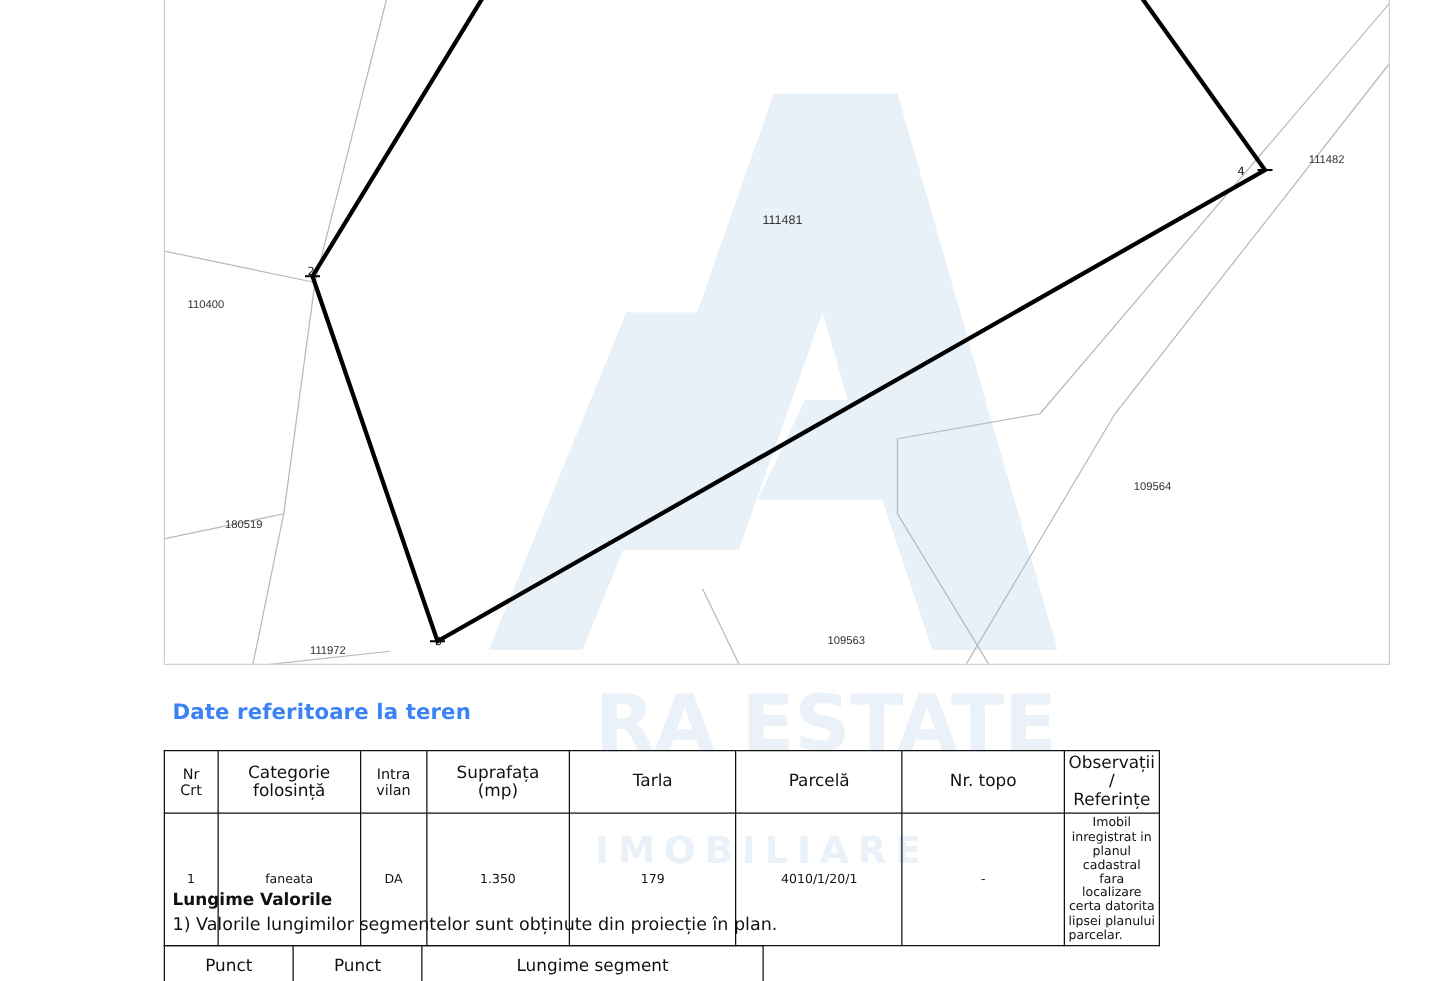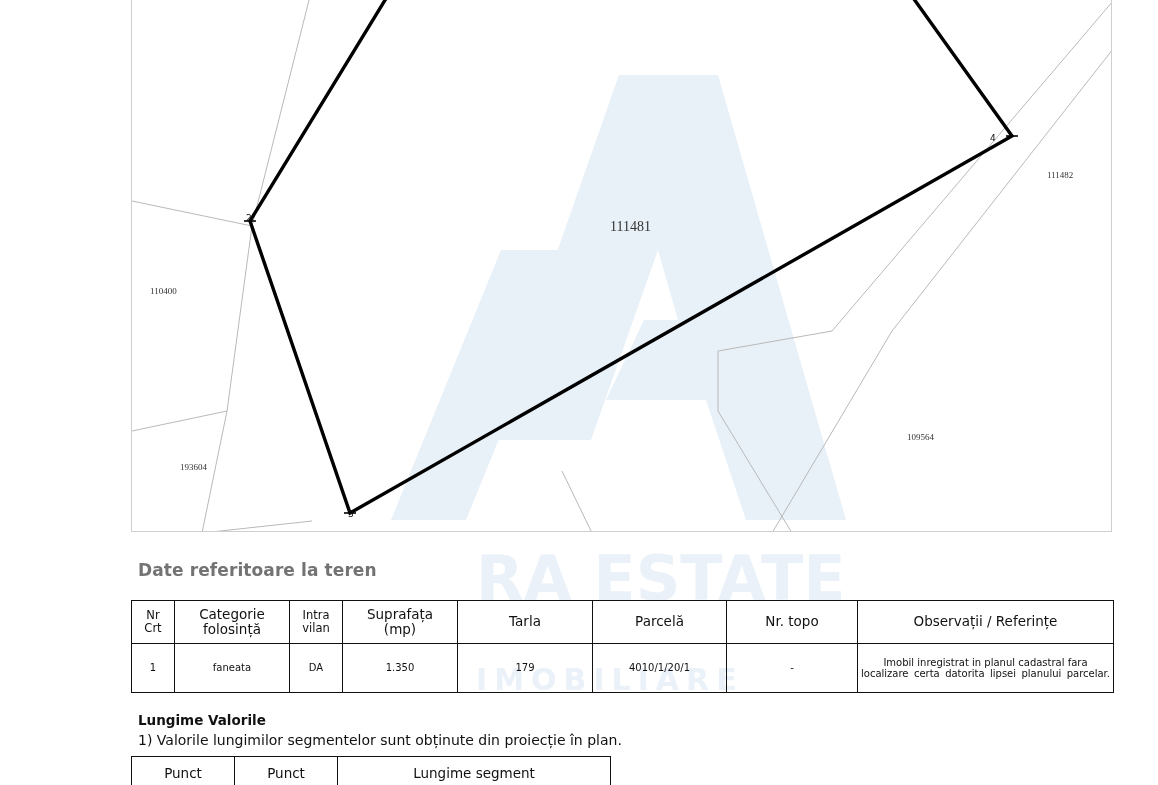--- a/index.html
+++ b/index.html
@@ -37,25 +37,24 @@
     height: 762px;
     border: 1px solid #cfcfcf;
     box-sizing: border-box;
     background: transparent;
     overflow: hidden;
     z-index: 1;
   }
   .map-svg { position: absolute; left: 0; top: 0; }
   .map-label {
     position: absolute;
-    font-family: Liberation Serif, serif;
+    font-family: Liberation Sans, sans-serif;
     font-size: 9px;
     color: #333333;
     white-space: nowrap;
-    margin-top: 48px;
   }
   .vertex-label {
     position: absolute;
     font-family: "DejaVu Sans", sans-serif;
     font-size: 9px;
     color: #111111;
     white-space: nowrap;
   }
 
   
@@ -65,29 +64,29 @@
     top: 560px;
     width: 1158px;
     z-index: 2;
   }
   .section-title {
     position: absolute;
     left: 138px;
     top: 0px;
     font-size: 17px;
     font-weight: bold;
-    color: #737373;
+    color: #3b82f6;
     letter-spacing: 0.1px;
   }
 
   table.land {
     position: absolute;
     left: 131px;
     top: 40px;
-    width: 983px;
+    width: 797px;
     border-collapse: collapse;
     font-size: 13.5px;
   }
   table.land th, table.land td {
     border: 1px solid #111111;
     text-align: center;
     vertical-align: middle;
     padding: 2px 3px;
     font-weight: normal;
     line-height: 1.12;
@@ -171,23 +170,23 @@
 
     <polygon points="118,450 497,-170 880,365 218,742" fill="none" stroke="#000000" stroke-width="3.4" stroke-linejoin="miter"></polygon>
 
     <g stroke="#000000" stroke-width="1.6">
       <line x1="112" y1="450" x2="124" y2="450"></line>
       <line x1="874" y1="365" x2="886" y2="365"></line>
       <line x1="212" y1="742" x2="224" y2="742"></line>
     </g>
   </svg>
 
-  <div class="map-label" style="left:478px; top:400px; font-size:14px;">111481</div>
+  <div class="map-label" style="left:478px; top:400px; font-size:10px;">111481</div>
   <div class="map-label" style="left:18px; top:467px;">110400</div>
-  <div class="map-label" style="left:48px; top:643px;">193604</div>
+  <div class="map-label" style="left:48px; top:643px;">180519</div>
   <div class="map-label" style="left:116px; top:744px;">111972</div>
   <div class="map-label" style="left:915px; top:351px;">111482</div>
   <div class="map-label" style="left:775px; top:613px;">109564</div>
   <div class="map-label" style="left:530px; top:736px;">109563</div>
 
   <div class="vertex-label" style="left:114px; top:442px;">2</div>
   <div class="vertex-label" style="left:216px; top:738px;">3</div>
   <div class="vertex-label" style="left:858px; top:362px;">4</div>
 </div>
 

